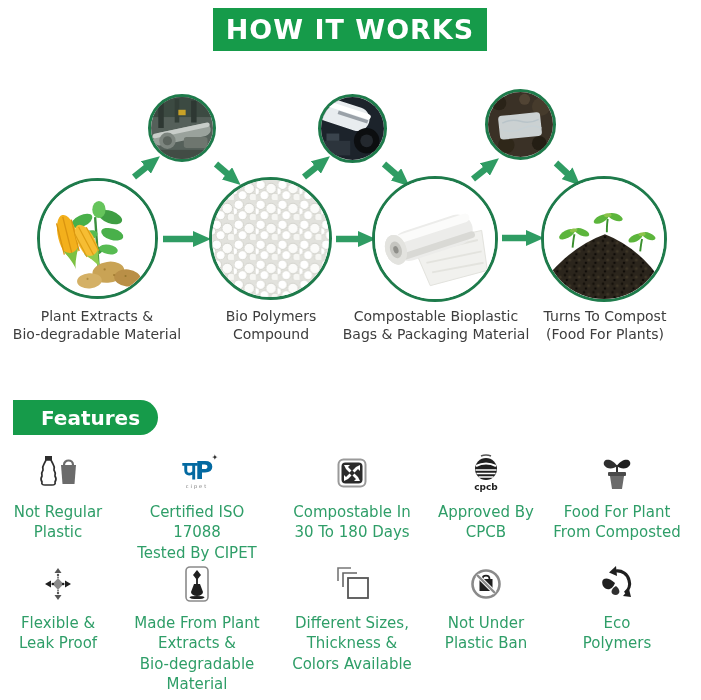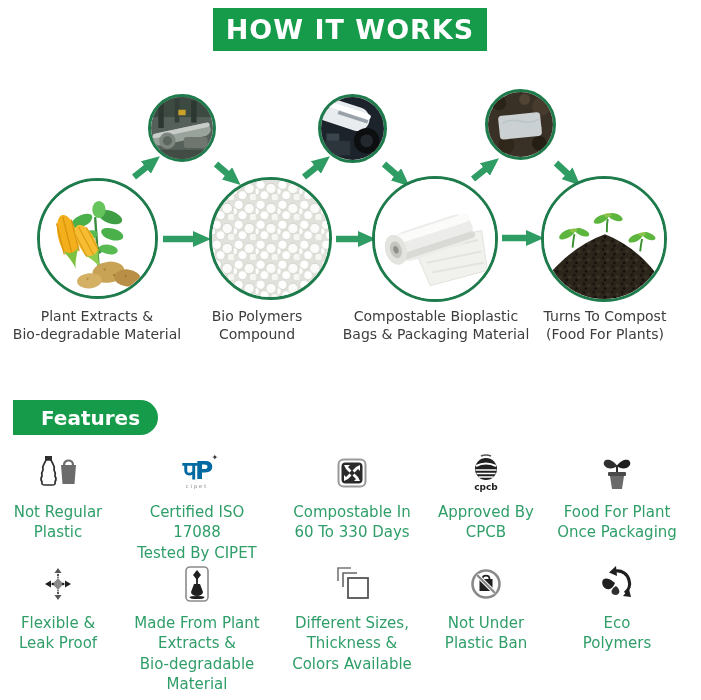--- a/index.html
+++ b/index.html
@@ -201,21 +201,21 @@
       <g fill="#8bc34a">
         <ellipse cx="31" cy="54" rx="4" ry="2" transform="rotate(-10 31 54)"></ellipse>
         <ellipse cx="67" cy="38" rx="4" ry="2" transform="rotate(-8 67 38)"></ellipse>
         <ellipse cx="103" cy="58" rx="3.8" ry="1.9" transform="rotate(-8 103 58)"></ellipse>
       </g>
     </svg>
   </div>
 
   <div class="step-caption" style="left:-8px;">Plant Extracts &amp;
 Bio-degradable Material</div>
-  <div class="step-caption" style="left:152px;">Bio Polymers
+  <div class="step-caption" style="left:166px;">Bio Polymers
 Compound</div>
   <div class="step-caption" style="left:331px;">Compostable Bioplastic
 Bags &amp; Packaging Material</div>
   <div class="step-caption" style="left:500px;">Turns To Compost
 (Food For Plants)</div>
 
   <div class="features-banner">
     <span>Features</span>
   </div>
 
@@ -250,21 +250,21 @@
         <rect x="9.5" y="9.5" width="21" height="21" rx="4" fill="#2b2b2b"></rect>
         <g fill="#ffffff">
           <path d="M12,12 h6 l-2,2 3.5,3.5 -2,2 L14,16 z"></path>
           <path d="M28,12 v6 l-2,-2 -3.5,3.5 -2,-2 L24,14 z"></path>
           <path d="M12,28 v-6 l2,2 3.5,-3.5 2,2 L16,26 z"></path>
           <path d="M28,28 h-6 l2,-2 -3.5,-3.5 2,-2 3.5,3.5 z"></path>
         </g>
       </svg>
     </div>
     <div class="cap">Compostable In
-60 To 330 Days</div>
+30 To 180 Days</div>
   </div>
 
   <div class="feat row1 c4">
     <div class="icon-box">
       <span class="cpcb-logo">
         <svg width="34" height="28" viewBox="0 0 34 28">
           <path d="M12,2 q5,-2 10,0" stroke="#555" stroke-width="1.5" fill="none"></path>
           <circle cx="17" cy="15" r="11" fill="#1f1f1f"></circle>
           <path d="M7,12 q10,-5 20,0" stroke="#ffffff" stroke-width="2" fill="none"></path>
           <path d="M6.5,16 h21 M7.5,19.5 h19 M9.5,23 h15" stroke="#ffffff" stroke-width="1.3"></path>
@@ -280,21 +280,21 @@
     <div class="icon-box">
       <svg width="40" height="40" viewBox="0 0 40 40">
         <path d="M20,13 C14,4 5,6 7,12 C10,17 17,16 20,13 z" fill="#2f2f2f"></path>
         <path d="M20,13 C26,4 35,6 33,12 C30,17 23,16 20,13 z" fill="#1f1f1f"></path>
         <line x1="20" y1="12" x2="20" y2="19" stroke="#2f2f2f" stroke-width="2"></line>
         <rect x="11" y="19" width="18" height="4" rx="1" fill="#4a4a4a"></rect>
         <path d="M13,23 h14 l-2,13 h-10 z" fill="#6b6b6b"></path>
       </svg>
     </div>
     <div class="cap">Food For Plant
-Once Packaging</div>
+From Composted</div>
   </div>
 
   <div class="feat row2 c1">
     <div class="icon-box">
       <svg width="42" height="42" viewBox="0 0 42 42">
         <rect x="17" y="17" width="8" height="8" fill="#8a8a8a" transform="rotate(45 21 21)"></rect>
         <polygon points="8,21 14,17.5 14,24.5" fill="#1f1f1f"></polygon>
           <circle cx="15.8" cy="21" r="1.3" fill="#1f1f1f"></circle>
         <polygon points="34,21 28,17.5 28,24.5" fill="#1f1f1f"></polygon>
           <circle cx="26.2" cy="21" r="1.3" fill="#1f1f1f"></circle>

